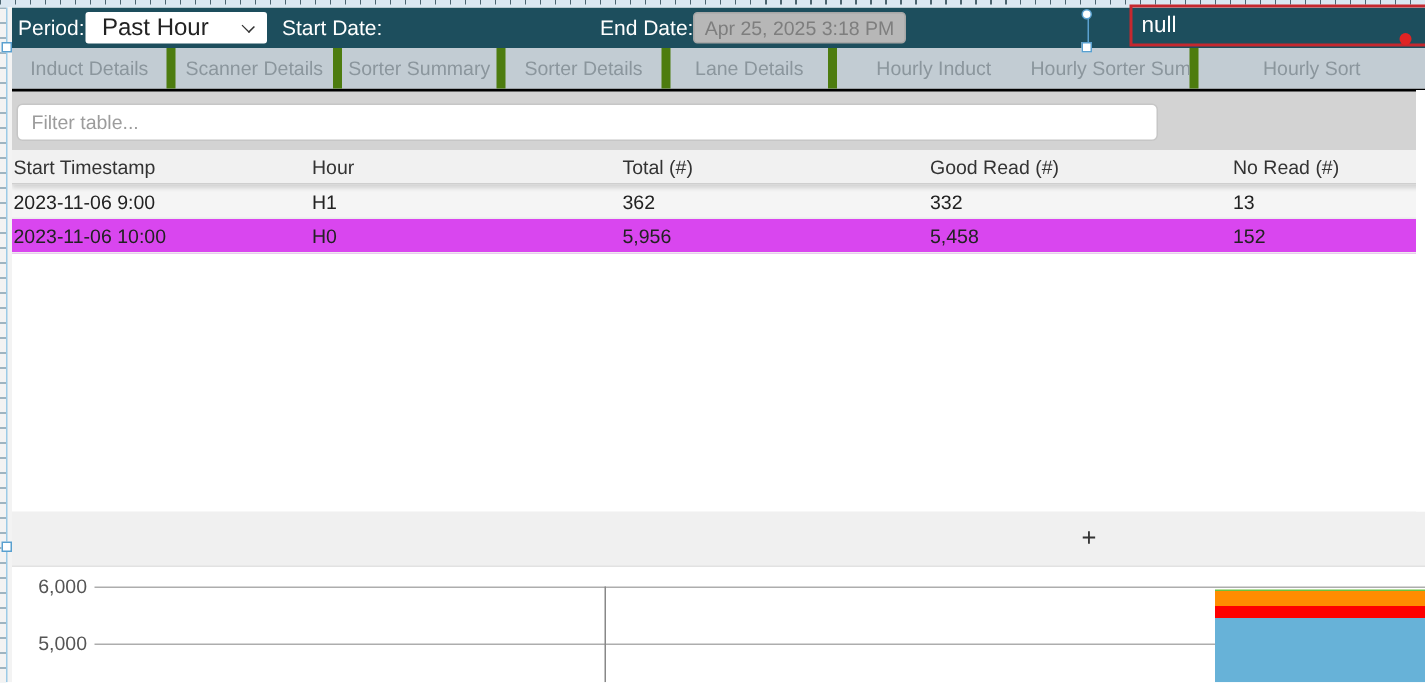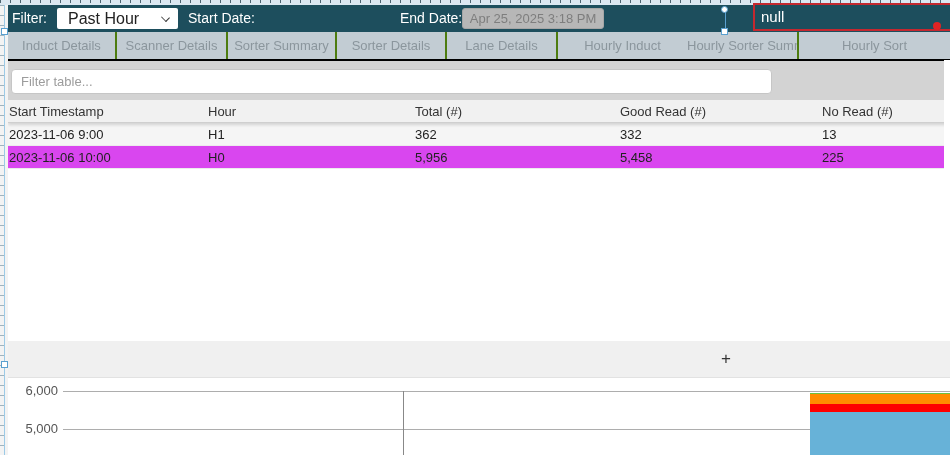--- a/index.html
+++ b/index.html
@@ -30,21 +30,21 @@
         border-radius:3px; color:#7e7e7e; font-size:13px; text-align:center; line-height:19px; }
   .null-box { position:absolute; left:753px; top:3px; width:200px; height:28px; border:2px solid #c5282f;
         color:#fff; font-size:15px; line-height:24px; padding-left:6px; z-index:55; }
   .red-dot { position:absolute; left:933px; top:22px; width:8px; height:8px; border-radius:50%;
         background:#e02424; z-index:56; }
 
   
   .tabbar { position:absolute; left:8px; top:32px; width:942px; height:27px; background:#c2ccd3;
         display:flex; z-index:9; }
   .tab { height:27px; font-size:13px; color:#8b969d; text-align:center; line-height:27px;
-        border-right:2px solid #4d7c0f; overflow:hidden; white-space:nowrap; cursor:pointer; }
+        border-right:6px solid #4d7c0f; overflow:hidden; white-space:nowrap; cursor:pointer; }
   .tab.active { background:#fcfcfc; color:#3a3a3a; border-right:none; }
   .tab.no-div { border-right:none; }
 
   
   .filterbar { position:absolute; left:8px; top:59px; width:942px; height:41px; background:#d3d3d3;
         border-top:2px solid #000000; z-index:5; }
   .filter-input { position:absolute; left:3px; top:8px; width:761px; height:25px; background:#fff;
         border:1px solid #c6c6c6; border-radius:4px; font-size:13px; color:#333; padding-left:9px;
         font-family:"Liberation Sans", sans-serif; }
   .filter-input::placeholder { color:#9c9c9c; }
@@ -77,21 +77,21 @@
   .vline { position:absolute; left:395px; top:13px; bottom:0; width:1px; background:#888; }
   .bar-wrap { position:absolute; left:802px; top:0; right:0; bottom:0; overflow:hidden; }
   .bar-seg { position:absolute; left:0; right:0; }
 </style>
 </head>
 <body>
 
 <div id="app">
 
   <div class="toolbar">
-    <span class="tb-label" style="left:4px;">Filter:</span>
+    <span class="tb-label" style="left:4px;">Period:</span>
     <div class="dd">
       <span>Past Hour</span>
       <span class="chev"></span>
     </div>
     <span class="tb-label" style="left:180px;">Start Date:</span>
     <span class="tb-label" style="left:392px;">End Date:</span>
     <div class="date-input" style="left:454px; width:142px;">Apr 25, 2025 3:18 PM</div>
   </div>
 
   <div class="null-box">null</div>
@@ -129,21 +129,21 @@
     <span class="cell c1">H1</span>
     <span class="cell c2">362</span>
     <span class="cell c3">332</span>
     <span class="cell c4">13</span>
   </div>
   <div class="trow row1">
     <span class="cell c0">2023-11-06 10:00</span>
     <span class="cell c1">H0</span>
     <span class="cell c2">5,956</span>
     <span class="cell c3">5,458</span>
-    <span class="cell c4">225</span>
+    <span class="cell c4">152</span>
   </div>
 
   <div class="right-gutter"></div>
 
   <div class="bottom-strip">
     <div class="plus-btn">+</div>
   </div>
 
   <div class="chart">
     <span class="ytick t0">6,000</span>

